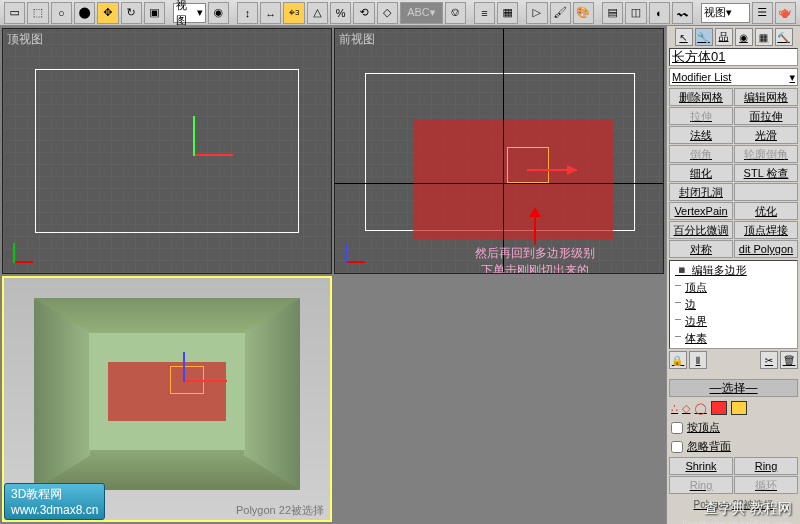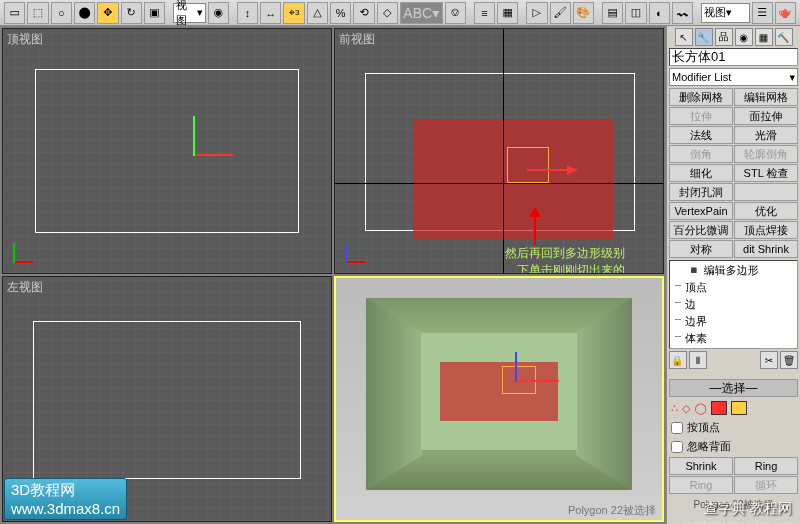--- a/index.html
+++ b/index.html
@@ -5,39 +5,39 @@
 * { box-sizing: border-box; margin: 0; padding: 0; font-family: "SimSun", Arial, sans-serif; }
 body { background: #c0c0c0; width: 800px; height: 524px; overflow: hidden; font-size: 11px; position: relative; }
 
 .toolbar { height: 26px; background: linear-gradient(#e0e0e0,#c8c8c8); border-bottom: 1px solid #888; display: flex; align-items: center; padding: 0 4px; gap: 2px; }
 .tb-btn { width: 22px; height: 22px; background: #d4d4d4; border: 1px solid #999; display: flex; align-items: center; justify-content: center; cursor: pointer; }
 .tb-btn.yellow { background: #ffd050; }
 .tb-btn.dark { background: #888; }
 .tb-sep { width: 4px; }
 .tb-dd { height: 20px; background: #fff; border: 1px solid #888; font-size: 11px; padding: 0 2px; display: flex; align-items: center; }
 
-.main { display: flex; height: 498px; }
+.main { display: flex; height: 498px; text-decoration: underline; }
 .viewports { flex: 1; display: grid; grid-template-columns: 1fr 1fr; grid-template-rows: 1fr 1fr; gap: 2px; background: #808080; padding: 2px; }
 .vp { background: #5a5a5a; position: relative; border: 1px solid #222; overflow: hidden; }
 .vp.active { border: 2px solid #ffff60; }
 .vp-label { position: absolute; top: 2px; left: 4px; color: #ccc; font-size: 12px; z-index: 5; }
 .vp-grid::before, .vp-grid::after { content: ""; position: absolute; background: #444; }
 .vp-grid { position: absolute; inset: 0; background-image:
   repeating-linear-gradient(0deg,#666 0,#666 1px,transparent 1px,transparent 12px),
   repeating-linear-gradient(90deg,#666 0,#666 1px,transparent 1px,transparent 12px); opacity: 0.5; }
 .vp-axis { position: absolute; left: 10px; bottom: 10px; width: 30px; height: 30px; }
 .vp-axis .x { position: absolute; bottom: 0; left: 0; width: 20px; height: 2px; background: #e00; }
 .vp-axis .y { position: absolute; bottom: 0; left: 0; width: 2px; height: 20px; background: #0c0; }
 .vp-axis .z { position: absolute; bottom: 0; left: 0; width: 2px; height: 20px; background: #44f; }
 .box-outline { position: absolute; border: 1px solid #fff; }
 .gizmo { position: absolute; }
 .gizmo-x { width: 40px; height: 2px; background: #f33; }
 .gizmo-y { width: 2px; height: 40px; background: #4f4; }
 .redface { position: absolute; background: rgba(200,40,40,0.7); }
-.arrow-annot { position: absolute; color: #bef264; font-size: 12px; text-align: right; z-index: 6; }
+.arrow-annot { position: absolute; color: #f9a8d4; font-size: 12px; text-align: center; z-index: 6; }
 .arrow-line { width: 2px; height: 50px; background: #e00; margin: 0 auto; }
 .arrow-head { width: 0; height: 0; border-left: 6px solid transparent; border-right: 6px solid transparent; border-bottom: 10px solid #e00; margin: 0 auto; }
 
 .persp { background: linear-gradient(#bbbbbb,#d0d0d0); }
 .room { position: absolute; inset: 20px 30px 30px 30px; perspective: 300px; }
 .backwall { position: absolute; inset: 35px 55px 40px 55px; background: #a8c898; }
 .ceiling { position: absolute; top: 0; left: 0; right: 0; height: 36px;
   background: linear-gradient(#7a9468,#95b078); clip-path: polygon(0 0,100% 0,82% 100%,18% 100%); }
 .floor { position: absolute; bottom: 0; left: 0; right: 0; height: 40px;
   background: linear-gradient(#8da878,#6d8458); clip-path: polygon(18% 0,82% 0,100% 100%,0 100%); }
@@ -51,33 +51,33 @@
 .icon-row .ic { width: 18px; height: 18px; border: 1px solid #888; background: #e0e0e0; display:flex; align-items:center; justify-content:center; font-size:10px; }
 input.txt { width: 100%; height: 18px; border: 1px inset #999; background: #fff; font-size: 13px; padding: 0 2px; }
 .drop { width: 100%; height: 18px; border: 1px solid #888; background: #fff; display: flex; align-items: center; padding: 0 2px; justify-content: space-between; font-size: 11px; }
 .btn-grid { display: grid; grid-template-columns: 1fr 1fr; gap: 1px; }
 .pnl-btn { height: 18px; background: #d8d8d8; border: 1px solid #999; font-size: 11px; display: flex; align-items: center; justify-content: center; cursor: pointer; }
 .pnl-btn.disabled { color: #999; }
 .tree { background: #fff; border: 1px inset #999; font-size: 11px; padding: 1px; }
 .tree div { padding: 1px 2px 1px 14px; position: relative; }
 .tree div::before { content: ""; position: absolute; left: 4px; top: 6px; width: 6px; height: 1px; background: #888; }
 .tree .sel { background: #ffd040; }
-.tree .root { padding-left: 16px; }
+.tree .root { padding-left: 4px; }
 .tree .root::before { display: none; }
 .section-hdr { background: #c0c0c0; border: 1px solid #999; height: 18px; display: flex; align-items: center; justify-content: center; font-size: 12px; }
 .sel-row { display: flex; gap: 4px; align-items: center; padding: 2px; }
 .sel-row .sw { width: 16px; height: 14px; border: 1px solid #333; }
 .chk { display: flex; align-items: center; gap: 4px; font-size: 11px; padding: 1px 2px; }
 .chk input { width: 12px; height: 12px; }
 
 .status { position: absolute; bottom: 0; right: 140px; font-size: 11px; color: #888; }
 .watermark { position: absolute; bottom: 6px; right: 8px; color: #fff; font-size: 14px; text-shadow: 1px 1px 2px #000; z-index: 20; }
 .wm2 { position: absolute; bottom: 6px; right: 8px; font-size: 10px; color: #ddd; z-index: 20; }
 .logo3d { position: absolute; left: 4px; bottom: 4px; background: linear-gradient(#5bd,#28a); color: #fff; font-size: 11px; padding: 2px 6px; border-radius: 3px; border: 1px solid #157; z-index: 20; }
-.logo3d span { font-size: 15px; display: block; }
+.logo3d span { font-size: 12px; display: block; }
 </style>
 </head>
 <body>
 
 <div class="toolbar">
   <div class="tb-btn">▭</div>
   <div class="tb-btn">⬚</div>
   <div class="tb-btn">○</div>
   <div class="tb-btn">⬤</div>
   <div class="tb-btn yellow">✥</div>
@@ -87,21 +87,21 @@
   <div class="tb-dd"><span>视图</span> ▾</div>
   <div class="tb-btn">◉</div>
   <div class="tb-sep"></div>
   <div class="tb-btn">↕</div>
   <div class="tb-btn">↔</div>
   <div class="tb-btn yellow">⌖<sub style="font-size:8px">3</sub></div>
   <div class="tb-btn">△</div>
   <div class="tb-btn">%</div>
   <div class="tb-btn">⟲</div>
   <div class="tb-btn">◇</div>
-  <div class="tb-btn dark" style="width:44px;color:#ccc;font-size:14px">ABC▾</div>
+  <div class="tb-btn dark" style="width:44px;color:#ccc;font-size:11px">ABC▾</div>
   <div class="tb-btn">⎊</div>
   <div class="tb-sep"></div>
   <div class="tb-btn">≡</div>
   <div class="tb-btn">▦</div>
   <div class="tb-sep"></div>
   <div class="tb-btn">▷</div>
   <div class="tb-btn">🖌</div>
   <div class="tb-btn">🎨</div>
   <div class="tb-sep"></div>
   <div class="tb-btn">▤</div>
@@ -149,29 +149,20 @@
         <div>然后再回到多边形级别</div>
         <div>下单击刚刚切出来的</div>
 
       </div>
       <div class="vp-axis">
           <div class="x"></div>
           <div class="z"></div>
         </div>
     </div>
 
-    <div class="vp">
-      <div class="vp-label">左视图</div>
-      <div class="vp-grid"></div>
-      <div class="box-outline" style="left:30px;top:44px;right:30px;bottom:42px"></div>
-      <div class="vp-axis">
-          <div class="x" style="background:#0c0"></div>
-          <div class="z"></div>
-        </div>
-    </div>
 
     <div class="vp active persp">
       <div class="room">
         <div class="ceiling"></div>
           <div class="floor"></div>
         <div class="lwall"></div>
           <div class="rwall"></div>
         <div class="backwall">
           <div class="redface" style="left:12%;top:25%;width:76%;height:50%"></div>
           <div class="box-outline" style="left:52%;top:28%;width:22%;height:24%;border-color:#ffb040"></div>
@@ -212,21 +203,21 @@
       <div class="pnl-btn disabled">轮廓倒角</div>
       <div class="pnl-btn">细化</div>
       <div class="pnl-btn">STL 检查</div>
       <div class="pnl-btn">封闭孔洞</div>
       <div class="pnl-btn disabled"></div>
       <div class="pnl-btn">VertexPain</div>
       <div class="pnl-btn">优化</div>
       <div class="pnl-btn">百分比微调</div>
       <div class="pnl-btn">顶点焊接</div>
       <div class="pnl-btn">对称</div>
-      <div class="pnl-btn">dit Shrink</div>
+      <div class="pnl-btn">dit Polygon</div>
     </div>
 
     <div class="tree">
       <div class="root">◾ <span>编辑多边形</span></div>
       <div>顶点</div>
       <div>边</div>
       <div>边界</div>
       <div>体素</div>
     </div>
 

